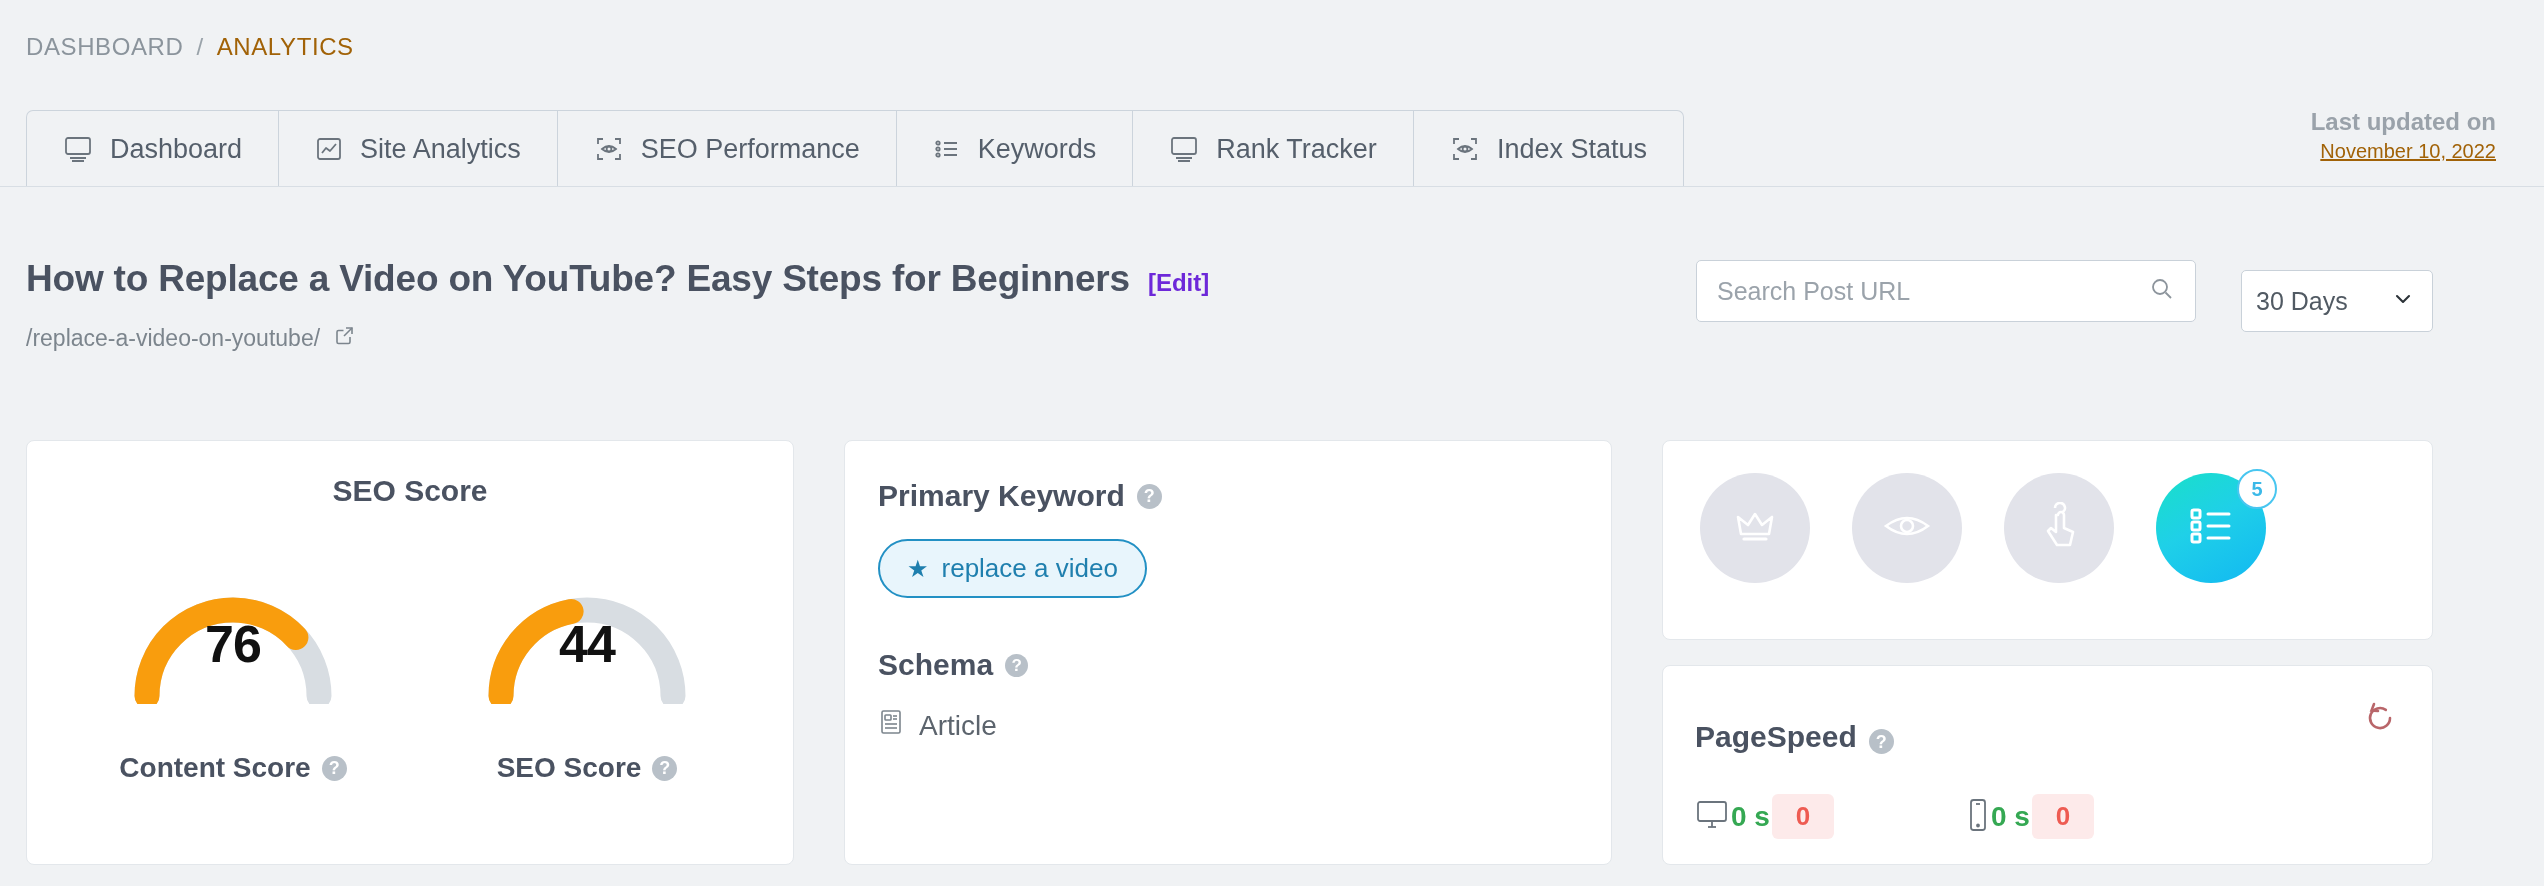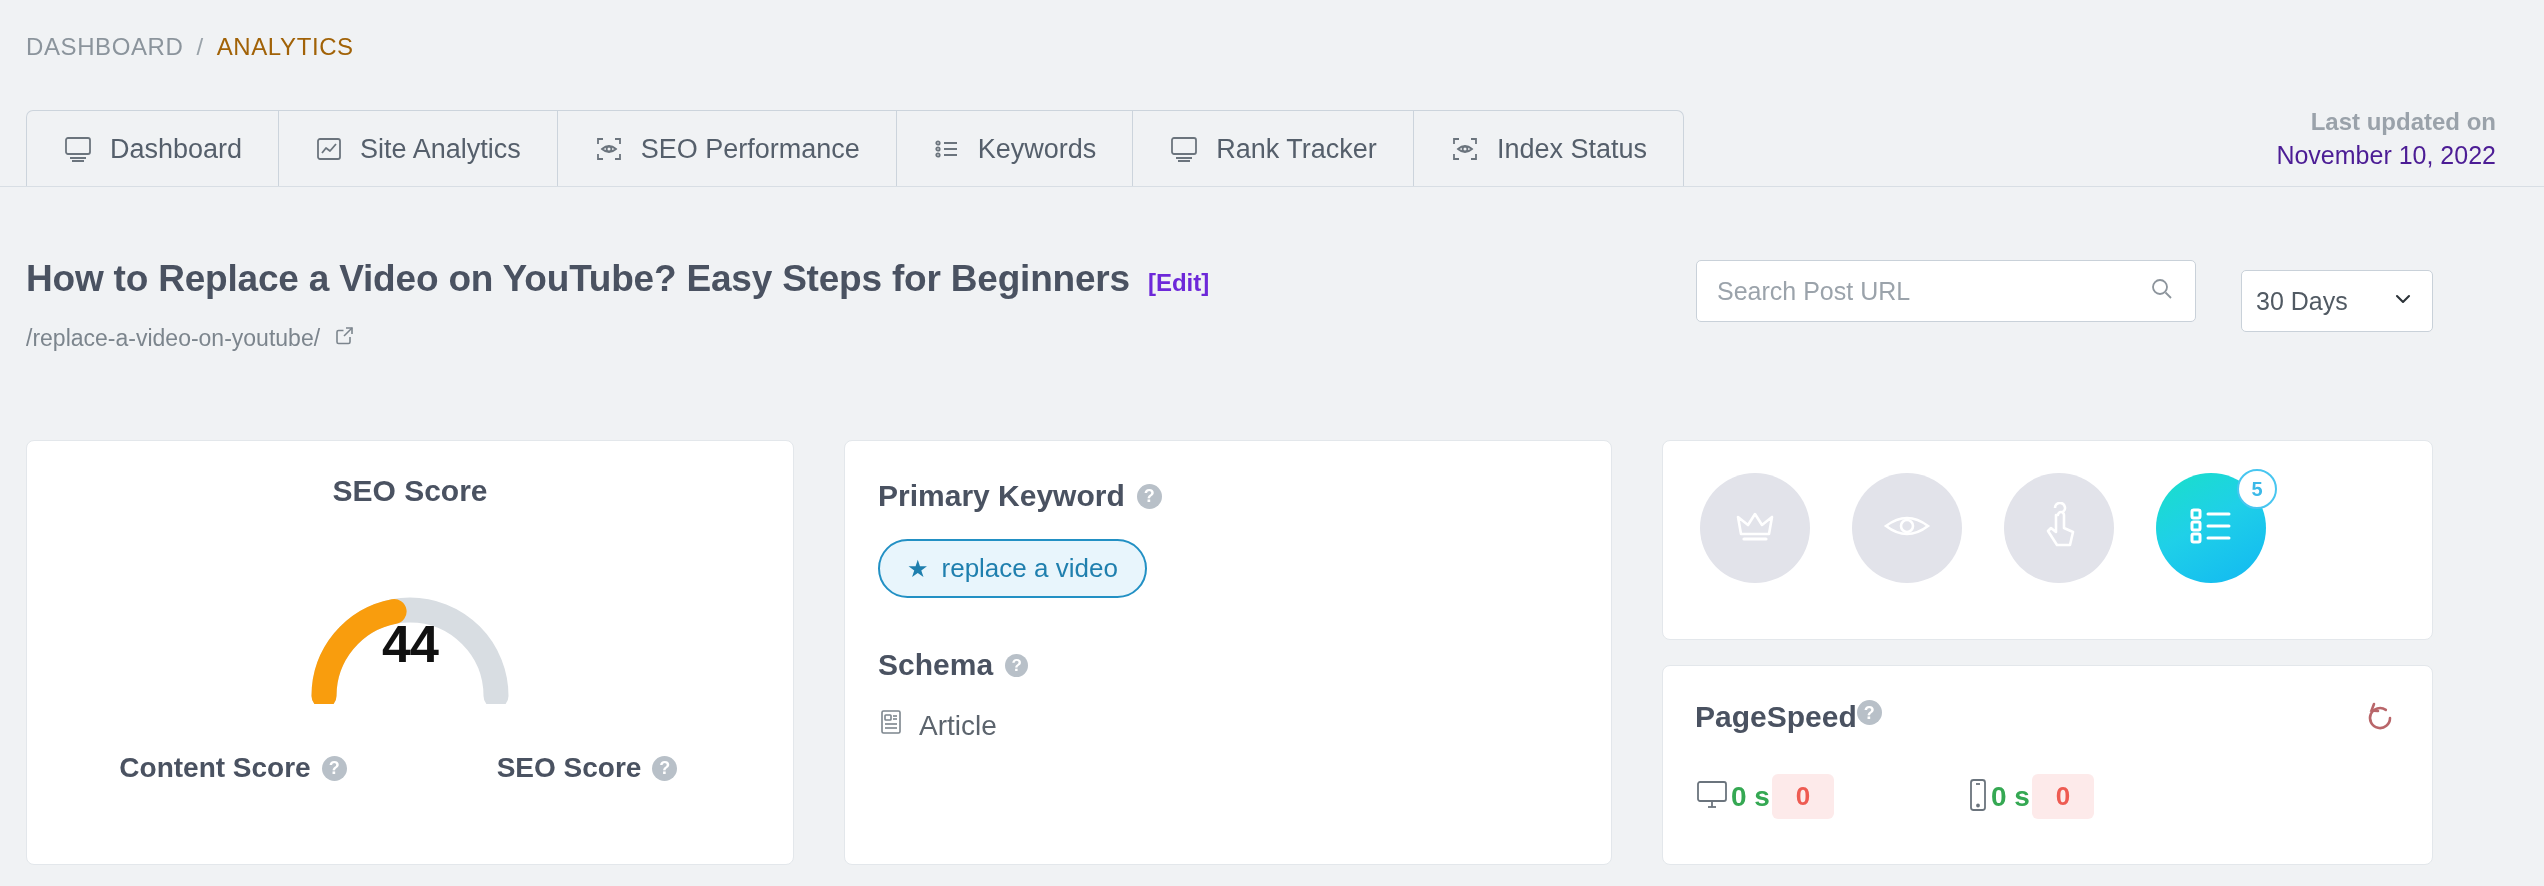--- a/index.html
+++ b/index.html
@@ -47,21 +47,21 @@
   .tabbar-underline {
     position: absolute; left: 0; top: 186px;
     width: 2544px; height: 1px; background: #d8dee4;
   }
 
   .lastupdate {
     position: absolute; right: 48px; top: 105px;
     text-align: right; line-height: 1.38;
   }
   .lastupdate .lu-title { font-size: 24px; color: #9aa2aa; font-weight: bold; }
-  .lastupdate .lu-date  { font-size: 25px; color: #4c1d95; }
+  .lastupdate .lu-date  { font-size: 20px; color: #a16207; text-decoration: underline; }
 
   
   .titlerow {
     position: absolute; left: 26px; top: 258px;
     display: flex; align-items: baseline; gap: 18px;
   }
   .post-title { font-size: 37px; font-weight: bold; color: #4a5261; letter-spacing: -0.2px; }
   .edit-link  { font-size: 24px; font-weight: bold; color: #6d28d9; cursor: pointer; }
 
   .slugrow {
@@ -181,22 +181,22 @@
   .badge-count {
     position: absolute; right: -11px; top: -4px;
     width: 40px; height: 40px; border-radius: 50%;
     background: #fff; border: 2px solid #48c6f0;
     color: #3bb9e8; font-size: 20px; font-weight: bold;
     display: flex; align-items: center; justify-content: center;
   }
 
   
   .ps-head {
-    display: flex; align-items: flex-start; gap: 0;
-    margin: 34px 0 0 32px;
+    display: flex; align-items: flex-end; gap: 12px;
+    margin: 54px 0 0 32px;
     font-size: 30px; font-weight: bold; color: #4a5261;
   }
   .ps-refresh { position: absolute; right: 34px; top: 34px; cursor: pointer; }
   .ps-metrics { display: flex; gap: 133px; margin: 40px 0 0 32px; align-items: center; }
   .ps-metric { display: flex; align-items: center; gap: 2px; }
   .ps-time { font-size: 28px; color: #35a853; font-weight: bold; }
   .ps-score {
     min-width: 62px; text-align: center;
     background: #fdeaea; color: #ee5b52;
     font-size: 26px; font-weight: bold;
@@ -329,20 +329,27 @@
   </span>
 </div>
 
 <div class="card" id="card-seo">
   <div class="card-title-center">SEO Score</div>
 
   <div class="gauges">
     <div class="gauge">
       <svg width="232" height="168" viewBox="0 0 232 168">
         <path d="M30 160 A86 86 0 1 1 202 160" fill="none" stroke="#d8dde2" stroke-width="25" stroke-linecap="round"></path>
+        <path id="arc0" d="M30 160 A86 86 0 1 1 202 160" fill="none" stroke="#f99d0d" stroke-width="25" stroke-linecap="round" style="stroke-dasharray: 270.215; stroke-dashoffset: 64.8516;"></path>
+      </svg>
+      <div class="gval">76</div>
+    </div>
+    <div class="gauge">
+      <svg width="232" height="168" viewBox="0 0 232 168">
+        <path d="M30 160 A86 86 0 1 1 202 160" fill="none" stroke="#d8dde2" stroke-width="25" stroke-linecap="round"></path>
         <path id="arc1" d="M30 160 A86 86 0 1 1 202 160" fill="none" stroke="#f99d0d" stroke-width="25" stroke-linecap="round" style="stroke-dasharray: 270.215; stroke-dashoffset: 151.32;"></path>
       </svg>
       <div class="gval">44</div>
     </div>
   </div>
 
   <div class="gauge-labels">
     <div class="gauge-label">
       <span>Content Score</span>
       <span class="help">?</span>

